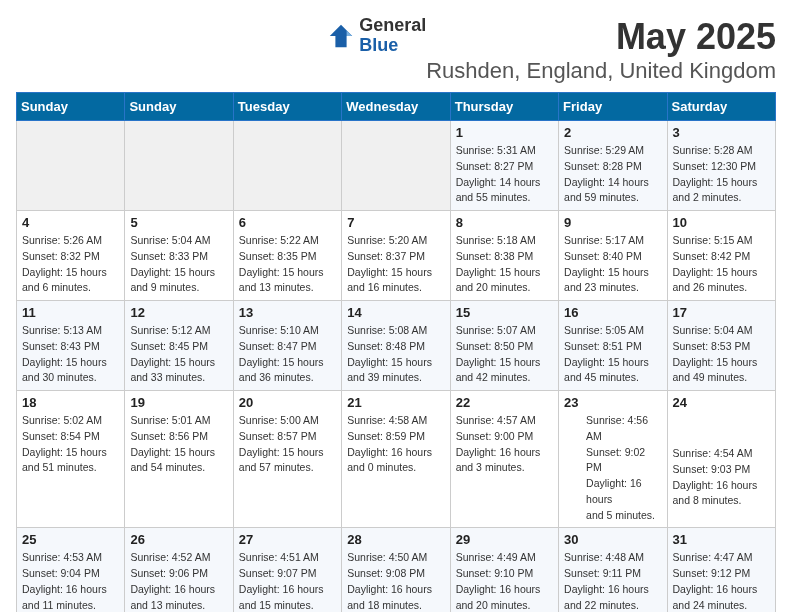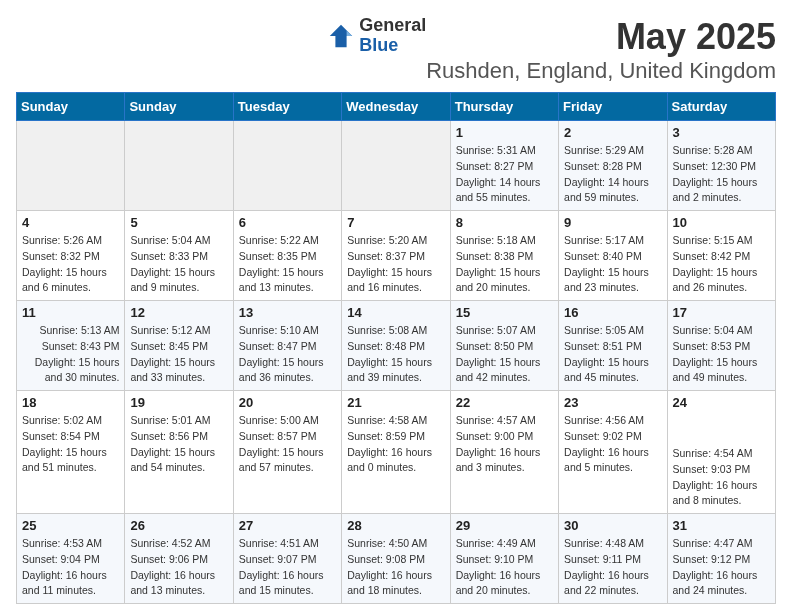--- a/index.html
+++ b/index.html
@@ -202,21 +202,21 @@
           <span class="day-number">10</span>
           <div class="day-info" style="white-space: pre-line;">Sunrise: 5:15 AM
 Sunset: 8:42 PM
 Daylight: 15 hours
 and 26 minutes.</div>
         </td>
       </tr>
       <tr>
         <td>
           <span class="day-number">11</span>
-          <div class="day-info" style="white-space: pre-line; text-align: right;">Sunrise: 5:13 AM
+          <div class="day-info" style="white-space: pre-line;">Sunrise: 5:13 AM
 Sunset: 8:43 PM
 Daylight: 15 hours
 and 30 minutes.</div>
         </td>
         <td>
           <span class="day-number">12</span>
           <div class="day-info" style="white-space: pre-line;">Sunrise: 5:12 AM
 Sunset: 8:45 PM
 Daylight: 15 hours
 and 33 minutes.</div>
@@ -288,21 +288,21 @@
         </td>
         <td>
           <span class="day-number">22</span>
           <div class="day-info" style="white-space: pre-line;">Sunrise: 4:57 AM
 Sunset: 9:00 PM
 Daylight: 16 hours
 and 3 minutes.</div>
         </td>
         <td>
           <span class="day-number">23</span>
-          <div class="day-info" style="white-space: pre-line;">Sunrise: 4:56 AM
+          <div class="day-info" style="white-space: pre-line; margin-left: 22px;">Sunrise: 4:56 AM
 Sunset: 9:02 PM
 Daylight: 16 hours
 and 5 minutes.</div>
         </td>
         <td>
           <span class="day-number">24</span>
           <div class="day-info" style="white-space: pre-line; margin-top: 36px;">Sunrise: 4:54 AM
 Sunset: 9:03 PM
 Daylight: 16 hours
 and 8 minutes.</div>

